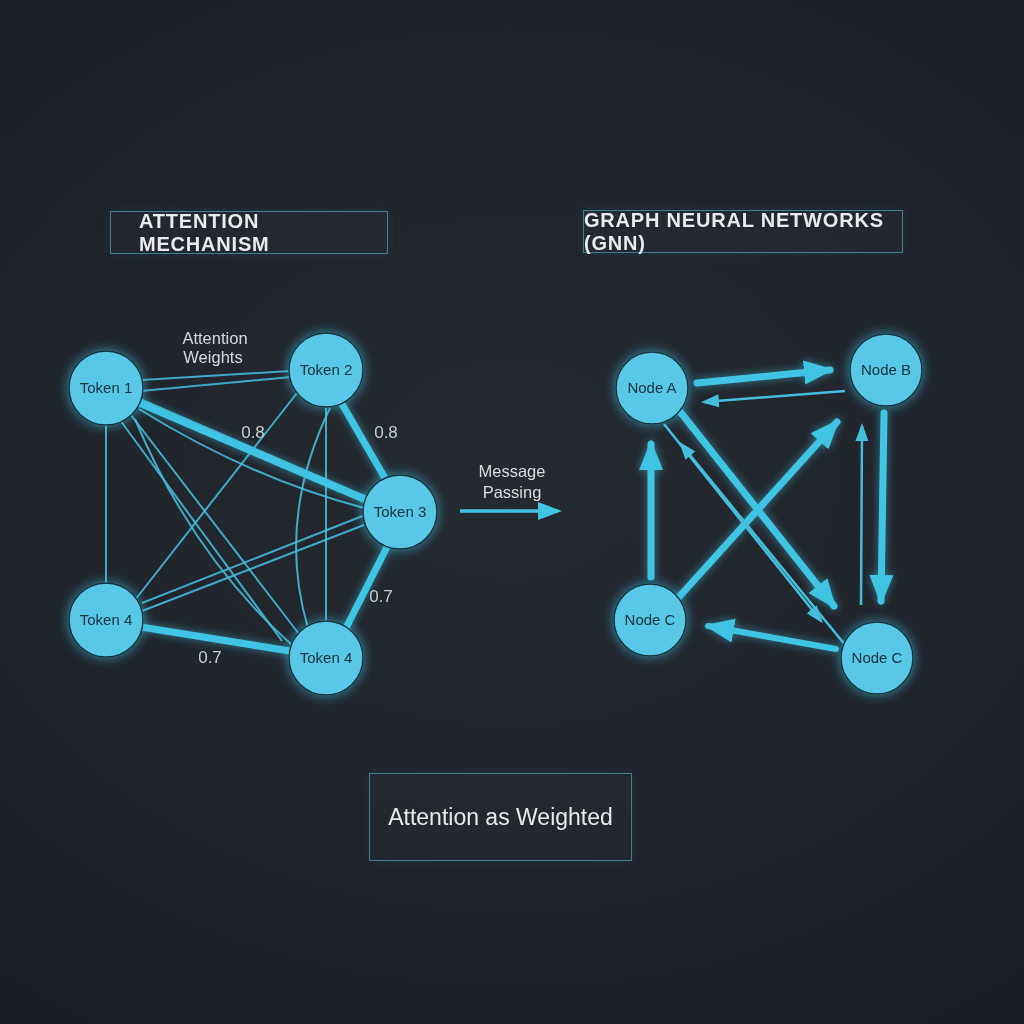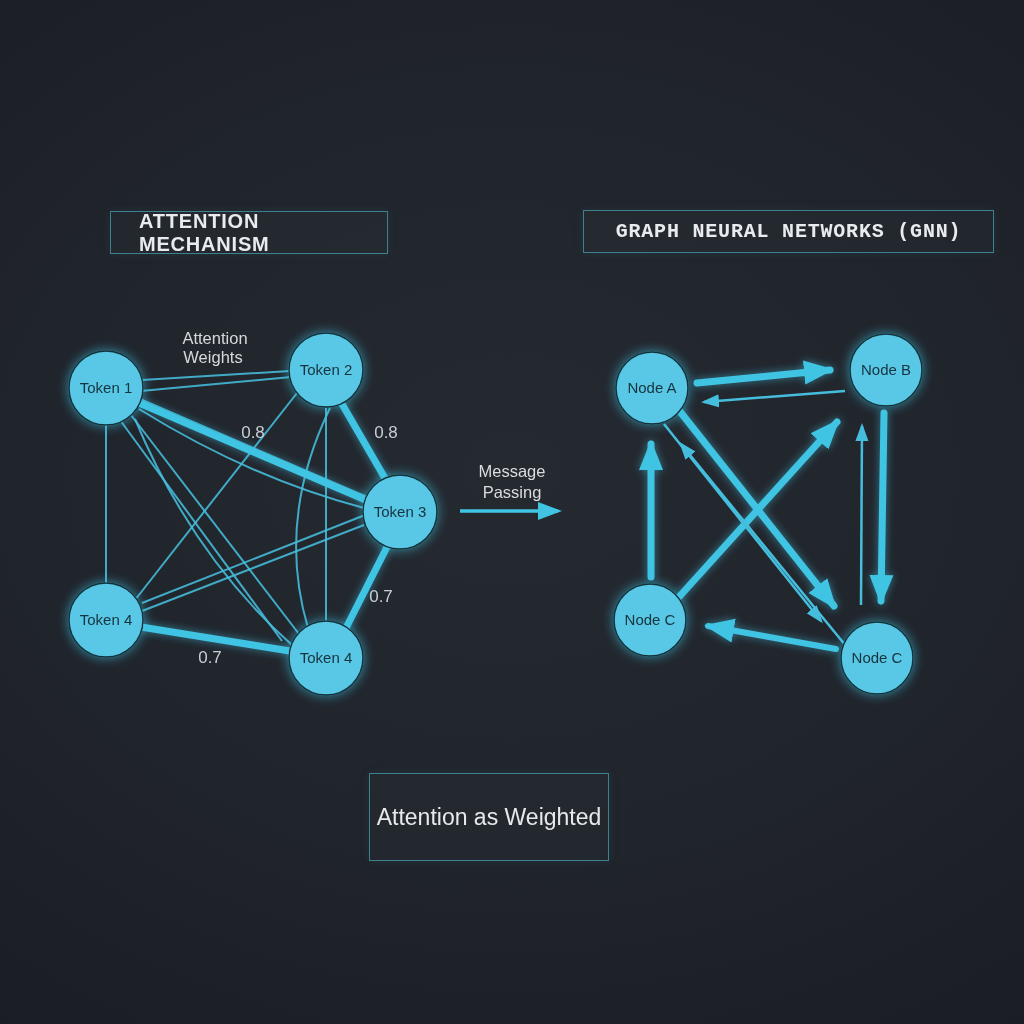--- a/index.html
+++ b/index.html
@@ -21,24 +21,24 @@
     display: flex;
     align-items: center;
     justify-content: center;
     color: #e9ebee;
     font-weight: bold;
     font-size: 20px;
     letter-spacing: 0.8px;
     box-shadow: 0 0 10px rgba(62, 150, 170, 0.12);
   }
   #title-left  { left: 110px; top: 211px; width: 278px; height: 43px; padding-left: 28px; }
-  #title-right { left: 583px; top: 210px; width: 411px; height: 43px; font-family: Liberation Mono, monospace; }
+  #title-right { left: 583px; top: 210px; width: 320px; height: 43px; }
   #caption-box {
     position: absolute;
-    left: 369px; top: 773px; width: 240px; height: 88px;
+    left: 369px; top: 773px; width: 263px; height: 88px;
     box-sizing: border-box;
     border: 1.5px solid #3e7f90;
     background: rgba(160, 220, 245, 0.025);
     display: flex;
     flex-direction: column;
     align-items: center;
     justify-content: center;
     color: #e7e9eb;
     font-size: 23px;
     line-height: 29px;

